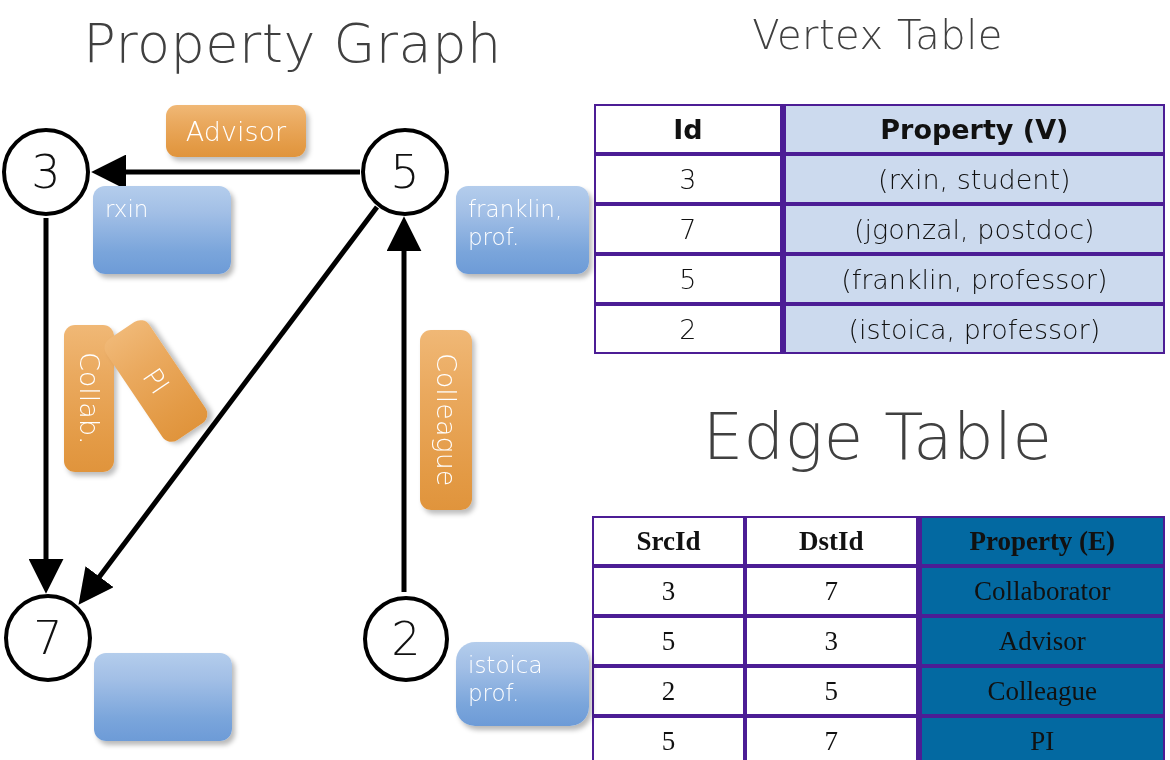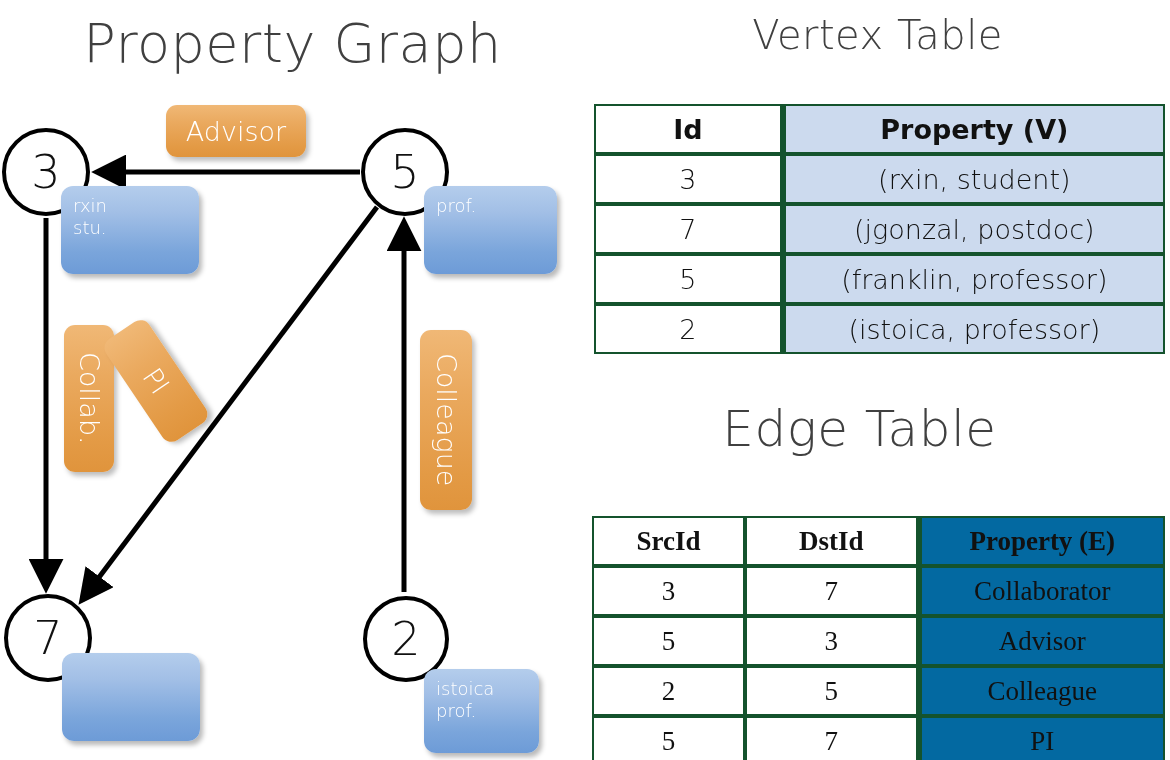--- a/index.html
+++ b/index.html
@@ -29,23 +29,23 @@
     left: 0; top: 12px; width: 585px;
     text-align: center;
     font-size: 54px;
   }
   #title-vertex-table {
     left: 585px; top: 12px; width: 585px;
     text-align: center;
     font-size: 40px;
   }
   #title-edge-table {
-    left: 567px; top: 400px; width: 585px;
-    text-align: center;
-    font-size: 50px;
+    left: 585px; top: 400px; width: 585px;
+    text-align: center;
+    font-size: 64px;
   }
 
   
   #graph-panel {
     position: absolute;
     left: 0; top: 0;
     width: 585px; height: 760px;
   }
   #graph-edges {
     position: absolute;
@@ -70,25 +70,26 @@
   }
 
   .prop-box {
     position: absolute;
     border-radius: 12px;
     background: linear-gradient(to bottom, #b4cdec 0%, #a2bfe6 30%, #7aa5db 75%, #6d9bd7 100%);
     box-shadow: 3px 4px 5px rgba(0,0,0,.28);
     color: #ffffff;
     font-family: "DejaVu Sans", sans-serif;
     font-weight: 300;
-    font-size: 18px;
+    font-size: 23px;
     line-height: 1.22;
     padding: 9px 12px;
     box-sizing: border-box;
     z-index: 5;
+    margin-left: 32px;
   }
   .prop-box span { display: block; white-space: pre; }
 
   .edge-label {
     position: absolute;
     border-radius: 11px;
     background: linear-gradient(to bottom, #f0b876 0%, #eaa95e 35%, #e39a45 80%, #e0943c 100%);
     box-shadow: 3px 4px 5px rgba(0,0,0,.26);
     color: #ffffff;
     font-family: "DejaVu Sans", sans-serif;
@@ -110,21 +111,21 @@
 
   
   .data-table {
     position: absolute;
     border-collapse: separate;
     border-spacing: 0;
     font-family: "DejaVu Sans", sans-serif;
     font-weight: 300;
   }
   .data-table td, .data-table th {
-    border: 2px solid #14532d;
+    border: 2px solid #4c1d95;
     text-align: center;
     font-weight: 300;
     font-size: 27px;
     color: #111;
     padding: 0;
     height: 46px;
     background: #ffffff;
   }
   .data-table th {
     font-weight: bold;
@@ -174,28 +175,28 @@
   </div>
   <div class="node" style="left:4px; top:594px; width:88px; height:88px;">
     <span>7</span>
   </div>
   <div class="node" style="left:363px; top:596px; width:86px; height:86px;">
     <span>2</span>
   </div>
 
   <div class="prop-box" style="left:61px; top:186px; width:138px; height:88px;">
     <span>rxin</span>
-    <span>stu.</span>
   </div>
   <div class="prop-box" style="left:424px; top:186px; width:133px; height:88px;">
+    <span>franklin,</span>
     <span>prof.</span>
   </div>
   <div class="prop-box" style="left:62px; top:653px; width:138px; height:88px;">
   </div>
-  <div class="prop-box" style="left:424px; top:669px; width:115px; height:84px;">
+  <div class="prop-box" style="left:424px; top:642px; width:133px; height:84px;border-radius:19px;">
     <span>istoica</span>
     <span>prof.</span>
   </div>
 
   <div class="edge-label" id="edge-label-advisor">Advisor</div>
   <div class="edge-label vertical" id="edge-label-collab">Collab.</div>
   <div class="edge-label vertical" id="edge-label-pi">PI</div>
   <div class="edge-label vertical" id="edge-label-colleague">Colleague</div>
 </div>
 

